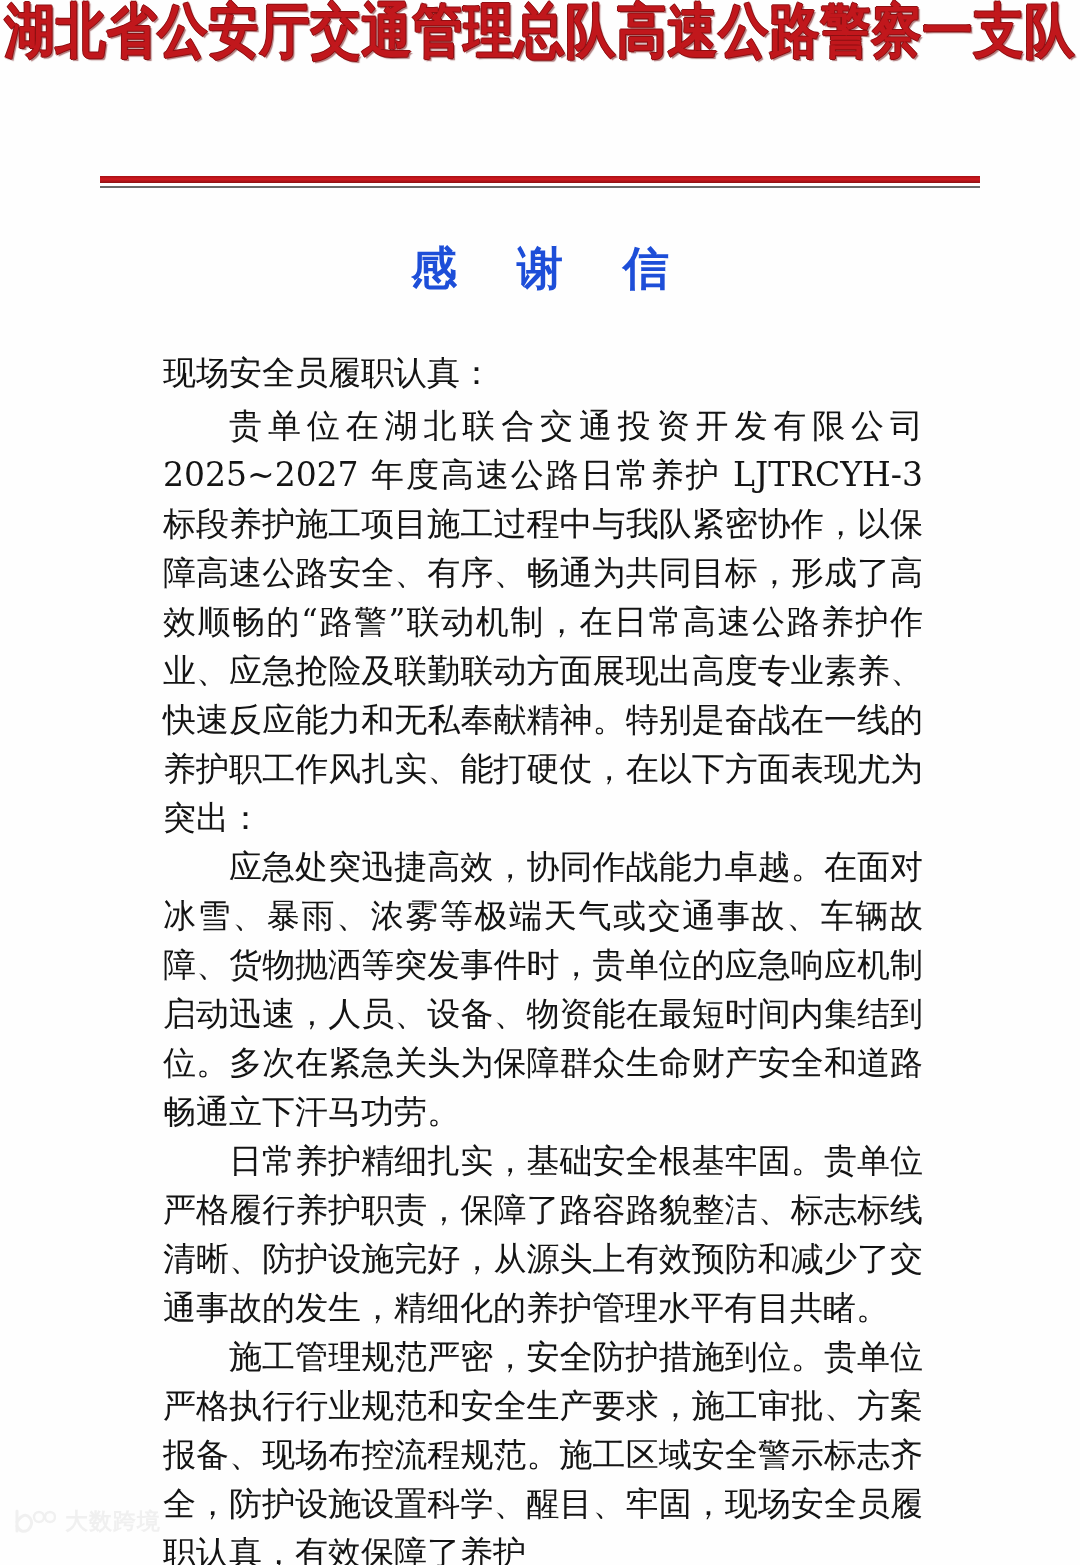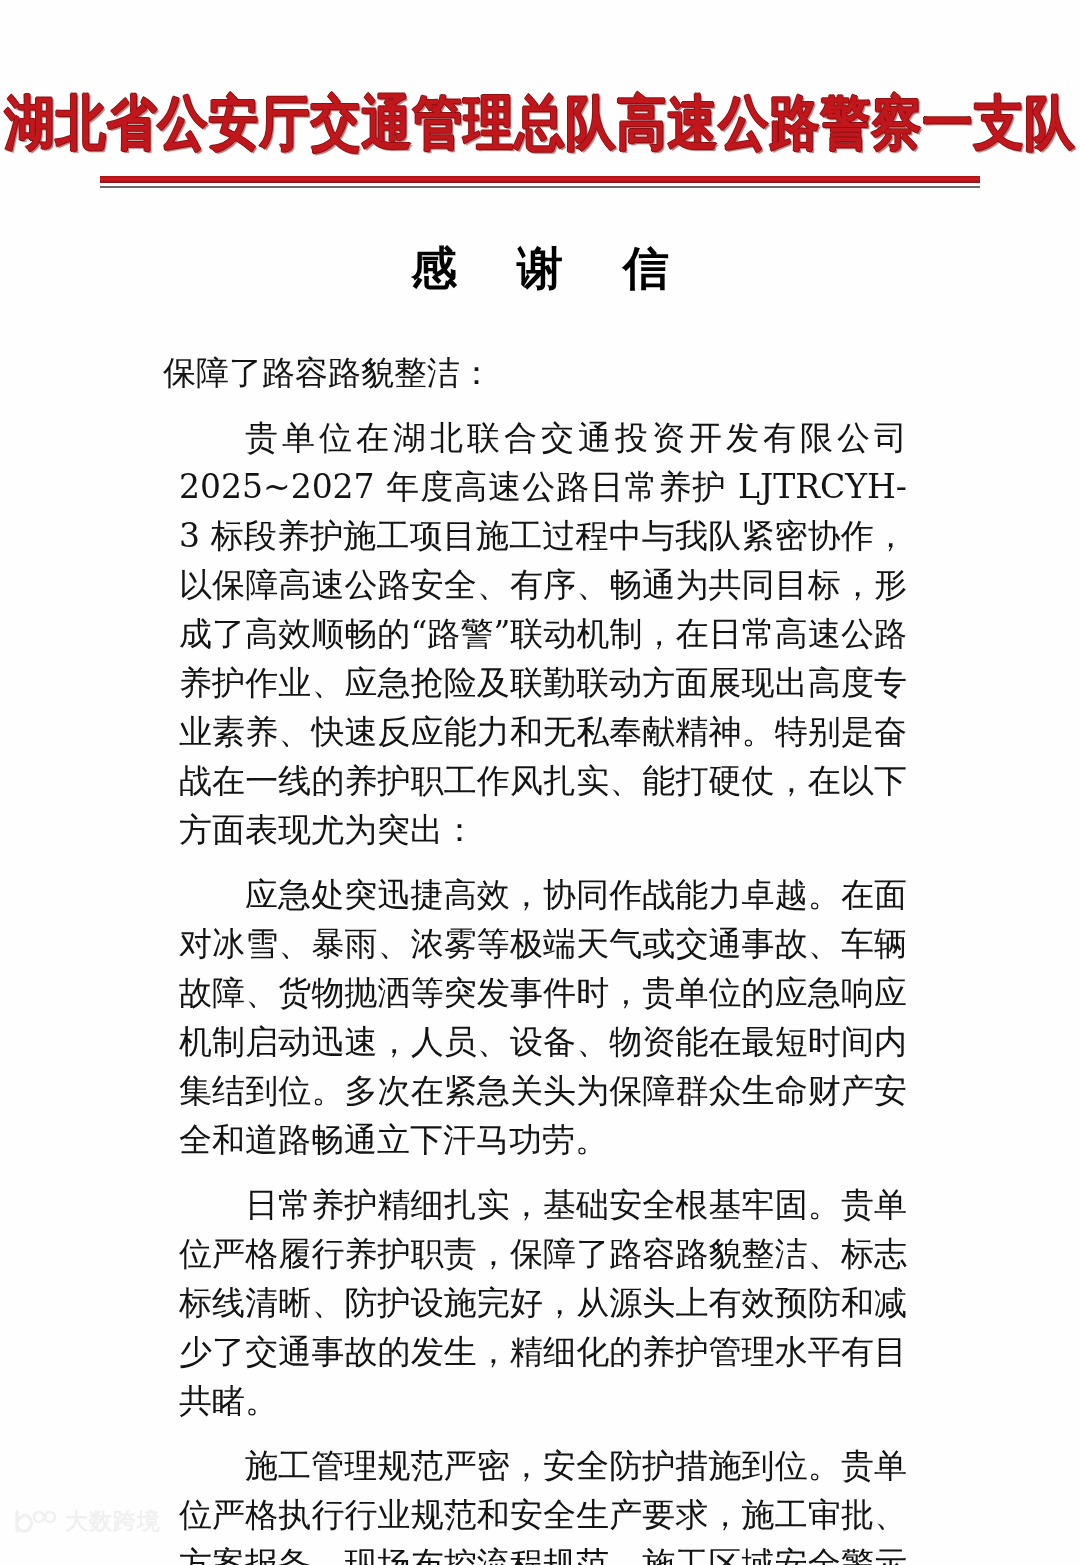--- a/index.html
+++ b/index.html
@@ -16,21 +16,20 @@
     overflow: hidden;
     font-family: "DejaVu Sans", sans-serif;
   }
 
   
   .letterhead {
     position: absolute;
     left: 0;
     top: 0;
     width: 1080px;
-    padding-top: 92px;
     text-align: center;
   }
 
   .letterhead-title {
     display: inline-block;
     font-family: "DejaVu Sans", sans-serif;
     font-size: 50px;
     line-height: 1.05;
     font-weight: 700;
     color: #c1171c;
@@ -68,21 +67,21 @@
   
   .doc-title {
     position: absolute;
     left: 0;
     top: 238px;
     width: 1080px;
     text-align: center;
     font-family: "DejaVu Sans", sans-serif;
     font-size: 46px;
     font-weight: 700;
-    color: #000000;
+    color: #1d4ed8;
     letter-spacing: 22px;
     text-indent: 22px;
   }
 
   
   .body-block {
     position: absolute;
     left: 163px;
     top: 348px;
     width: 760px;
@@ -93,21 +92,21 @@
     text-align: justify;
     text-justify: inter-character;
   }
 
   .salutation {
     margin: 0 0 4px 0;
     text-align: left;
   }
 
   .para {
-    margin: 16px;
+    margin: 0;
     text-indent: 2em;
     text-align: justify;
     text-justify: inter-character;
   }
 
   
   .watermark {
     position: absolute;
     left: 14px;
     top: 1508px;
@@ -141,21 +140,21 @@
 
   <div class="letterhead-rule">
     <div class="rule-thick"></div>
     <div class="rule-gap"></div>
     <div class="rule-thin"></div>
   </div>
 
   <div class="doc-title">感 谢 信</div>
 
   <div class="body-block">
-    <p class="salutation">保障了路容路貌整洁：</p>
+    <p class="salutation">现场安全员履职认真：</p>
     <p class="para">贵单位在湖北联合交通投资开发有限公司 2025~2027 年度高速公路日常养护 LJTRCYH-3 标段养护施工项目施工过程中与我队紧密协作，以保障高速公路安全、有序、畅通为共同目标，形成了高效顺畅的“路警”联动机制，在日常高速公路养护作业、应急抢险及联勤联动方面展现出高度专业素养、快速反应能力和无私奉献精神。特别是奋战在一线的养护职工作风扎实、能打硬仗，在以下方面表现尤为突出：</p>
     <p class="para">应急处突迅捷高效，协同作战能力卓越。在面对冰雪、暴雨、浓雾等极端天气或交通事故、车辆故障、货物抛洒等突发事件时，贵单位的应急响应机制启动迅速，人员、设备、物资能在最短时间内集结到位。多次在紧急关头为保障群众生命财产安全和道路畅通立下汗马功劳。</p>
     <p class="para">日常养护精细扎实，基础安全根基牢固。贵单位严格履行养护职责，保障了路容路貌整洁、标志标线清晰、防护设施完好，从源头上有效预防和减少了交通事故的发生，精细化的养护管理水平有目共睹。</p>
     <p class="para">施工管理规范严密，安全防护措施到位。贵单位严格执行行业规范和安全生产要求，施工审批、方案报备、现场布控流程规范。施工区域安全警示标志齐全，防护设施设置科学、醒目、牢固，现场安全员履职认真，有效保障了养护</p>
   </div>
 
   <div class="watermark">
     <svg class="wm-logo" viewBox="0 0 42 26">
       <path d="M3 3 L3 23" stroke="#e6e6e6" stroke-width="3" fill="none" stroke-linecap="round"></path>
       <path d="M3 14 Q10 3 16 10 Q20 16 14 22 Q7 26 3 18" stroke="#e6e6e6" stroke-width="3" fill="none" stroke-linecap="round"></path>

